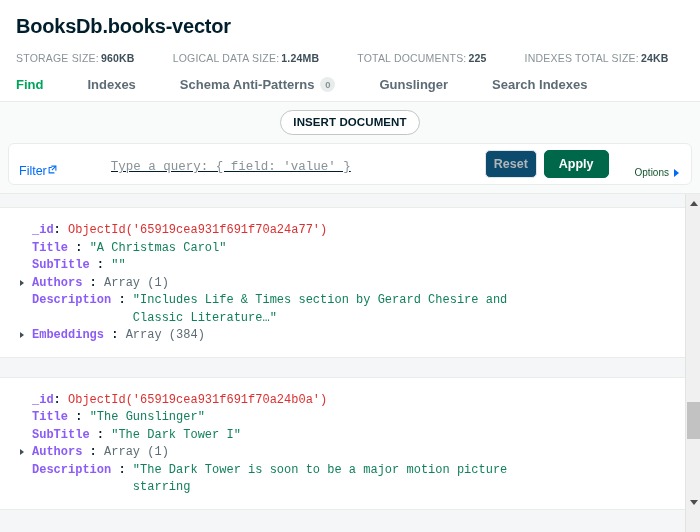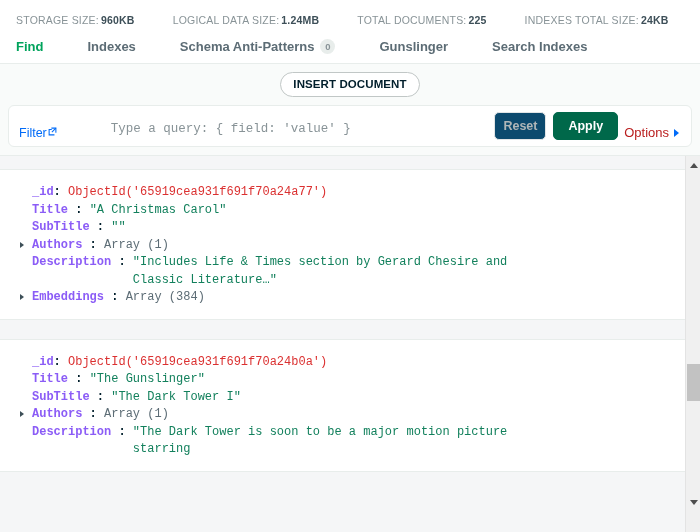--- a/index.html
+++ b/index.html
@@ -166,20 +166,21 @@
   .query-input {
     flex: 1 1 auto;
     border: none;
     outline: none;
     background: transparent;
     font-family: "Liberation Mono", "DejaVu Sans Mono", monospace;
     font-size: 12.5px;
     color: #001e2b;
     padding: 4px 8px 4px 48px;
     min-width: 0;
+    text-decoration: underline;
   }
   .query-input::placeholder {
     color: #889397;
     opacity: 1;
   }
   .btn-reset {
     background: #0c4a6e;
     border: 1px solid #e2e5e6;
     border-radius: 5px;
     color: #b0b6b8;
@@ -197,26 +198,26 @@
     border-radius: 5px;
     color: #ffffff;
     font-size: 12.5px;
     font-weight: bold;
     padding: 6px 14px;
     cursor: pointer;
     font-family: inherit;
     line-height: 14px;
   }
   .options-link {
-    color: #b91c1c;
-    font-size: 13px;
+    color: #14532d;
+    font-size: 10px;
     display: flex;
     align-items: center;
     gap: 5px;
-    margin-left: 6px;
+    margin-left: 26px;
     margin-right: 4px;
     cursor: pointer;
     white-space: nowrap;
   }
   .caret-right {
     width: 0;
     height: 0;
     border-left: 5px solid #016bf8;
     border-top: 4px solid transparent;
     border-bottom: 4px solid transparent;
@@ -339,20 +340,21 @@
     background: #c2c2c2;
     cursor: pointer;
   }
 </style>
 </head>
 <body>
 
 <div class="app">
 
   <div class="coll-header">
+    <div class="coll-title">BooksDb.books-vector</div>
 
     <div class="stats-row" id="stats-row">
         <div class="stat"><span>STORAGE SIZE:</span><span class="stat-val">960KB</span></div>
         <div class="stat"><span>LOGICAL DATA SIZE:</span><span class="stat-val">1.24MB</span></div>
         <div class="stat"><span>TOTAL DOCUMENTS:</span><span class="stat-val">225</span></div>
         <div class="stat"><span>INDEXES TOTAL SIZE:</span><span class="stat-val">24KB</span></div>
       </div>
 
     <div class="tabs" id="tabs-row">
         <button class="tab active">

